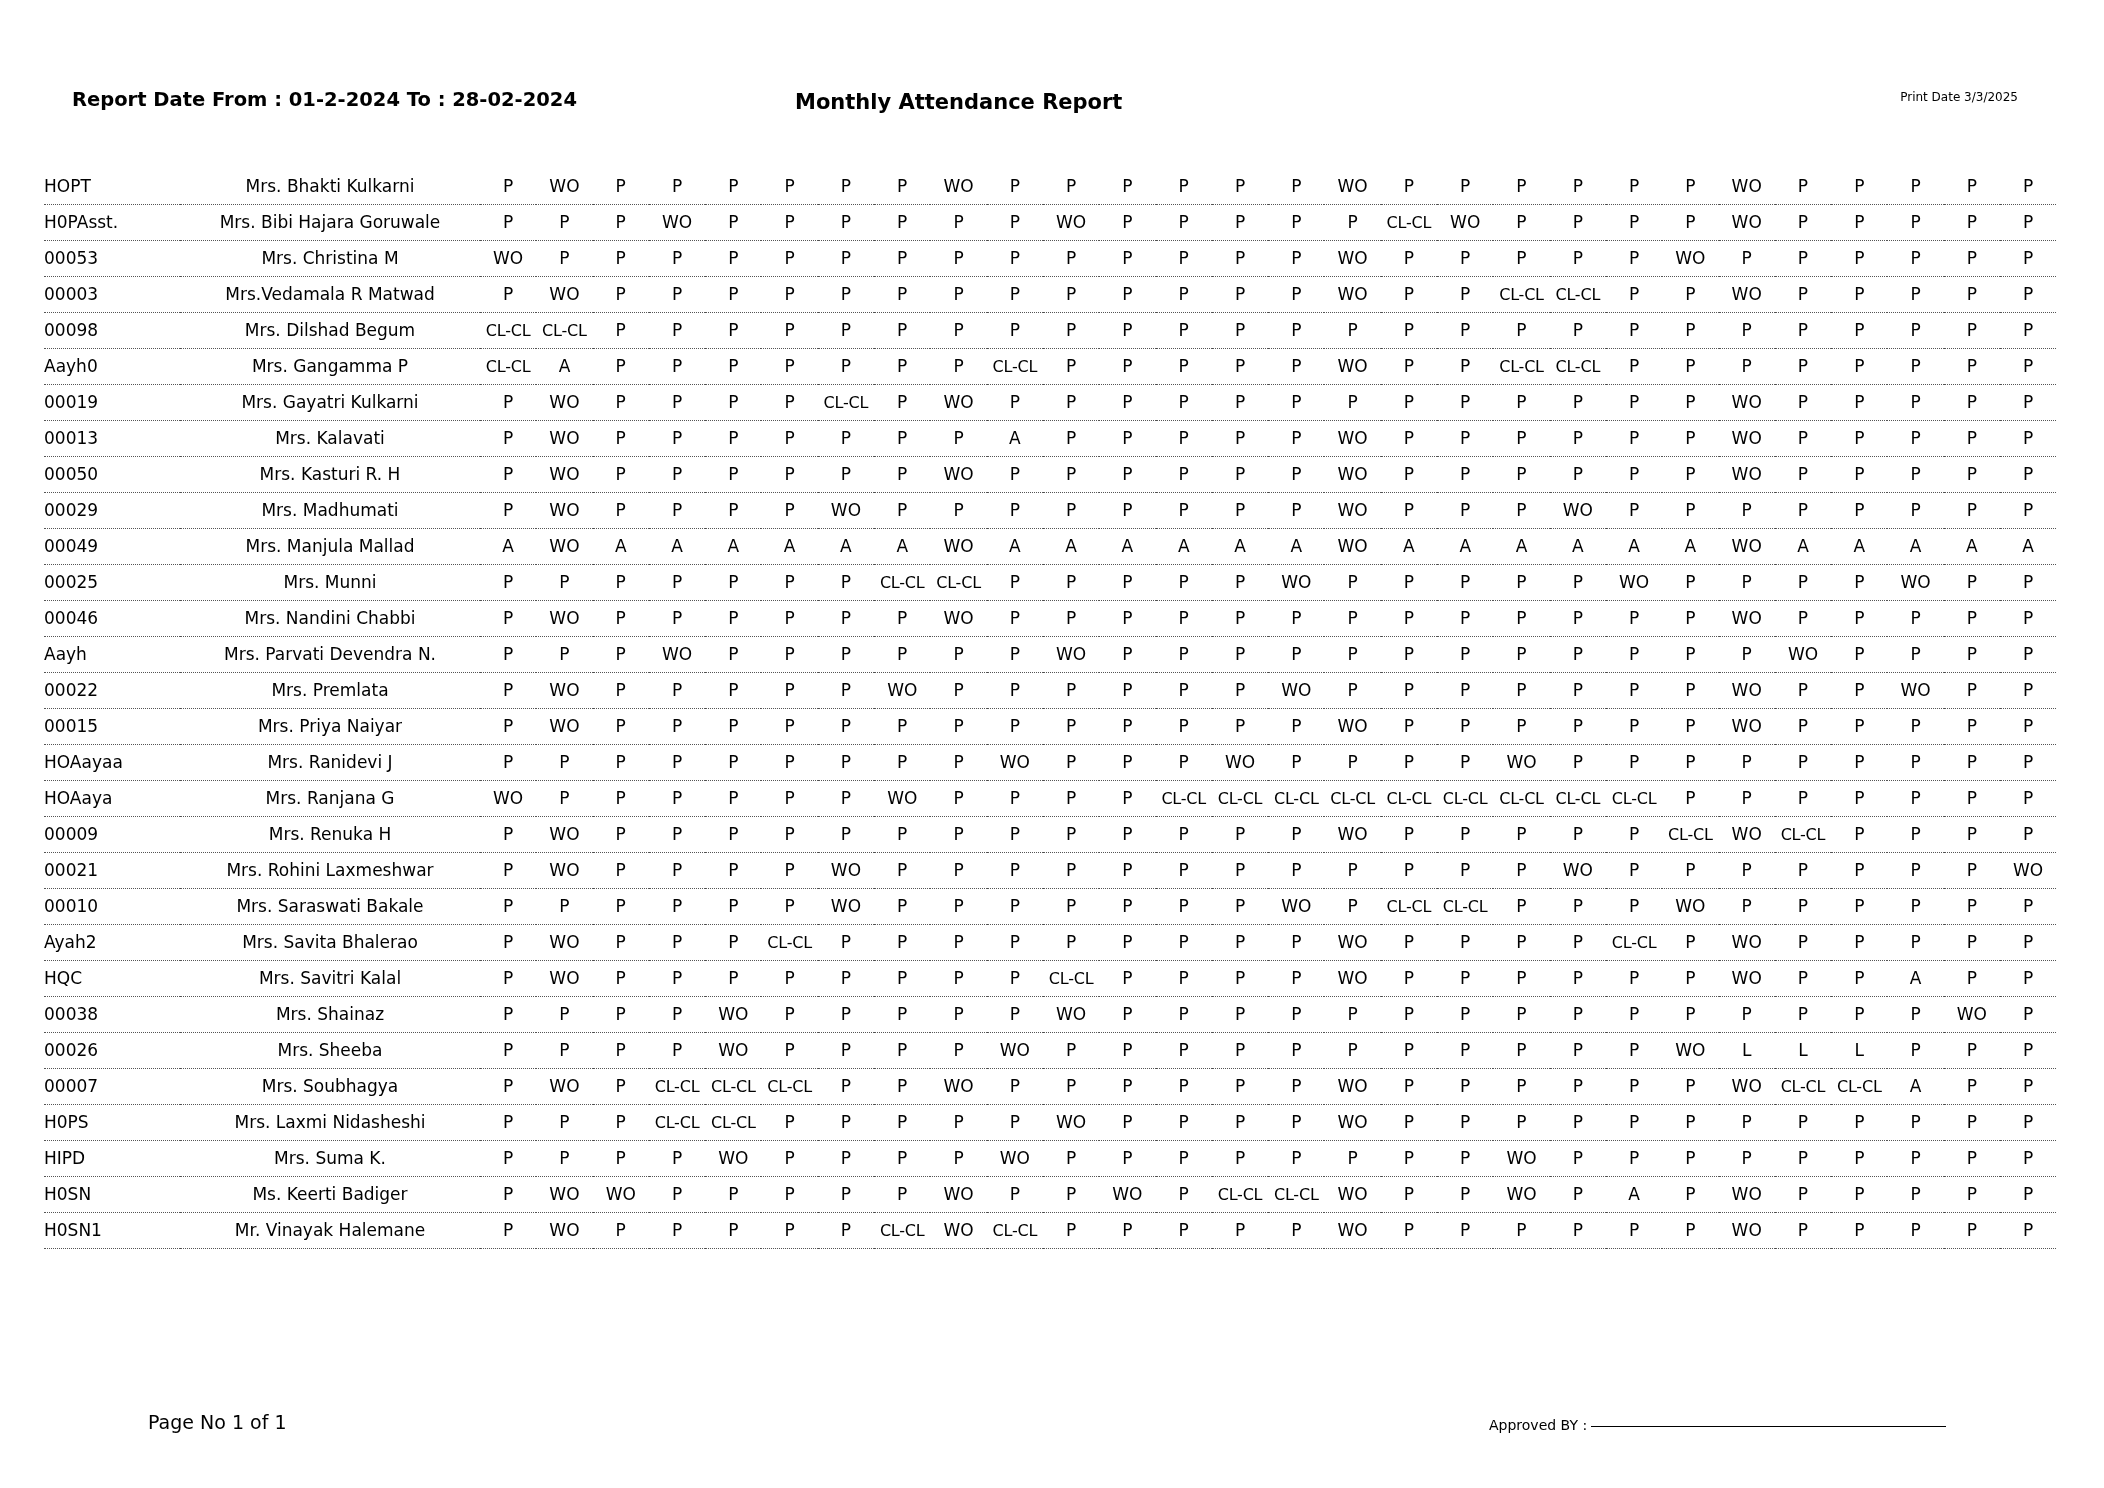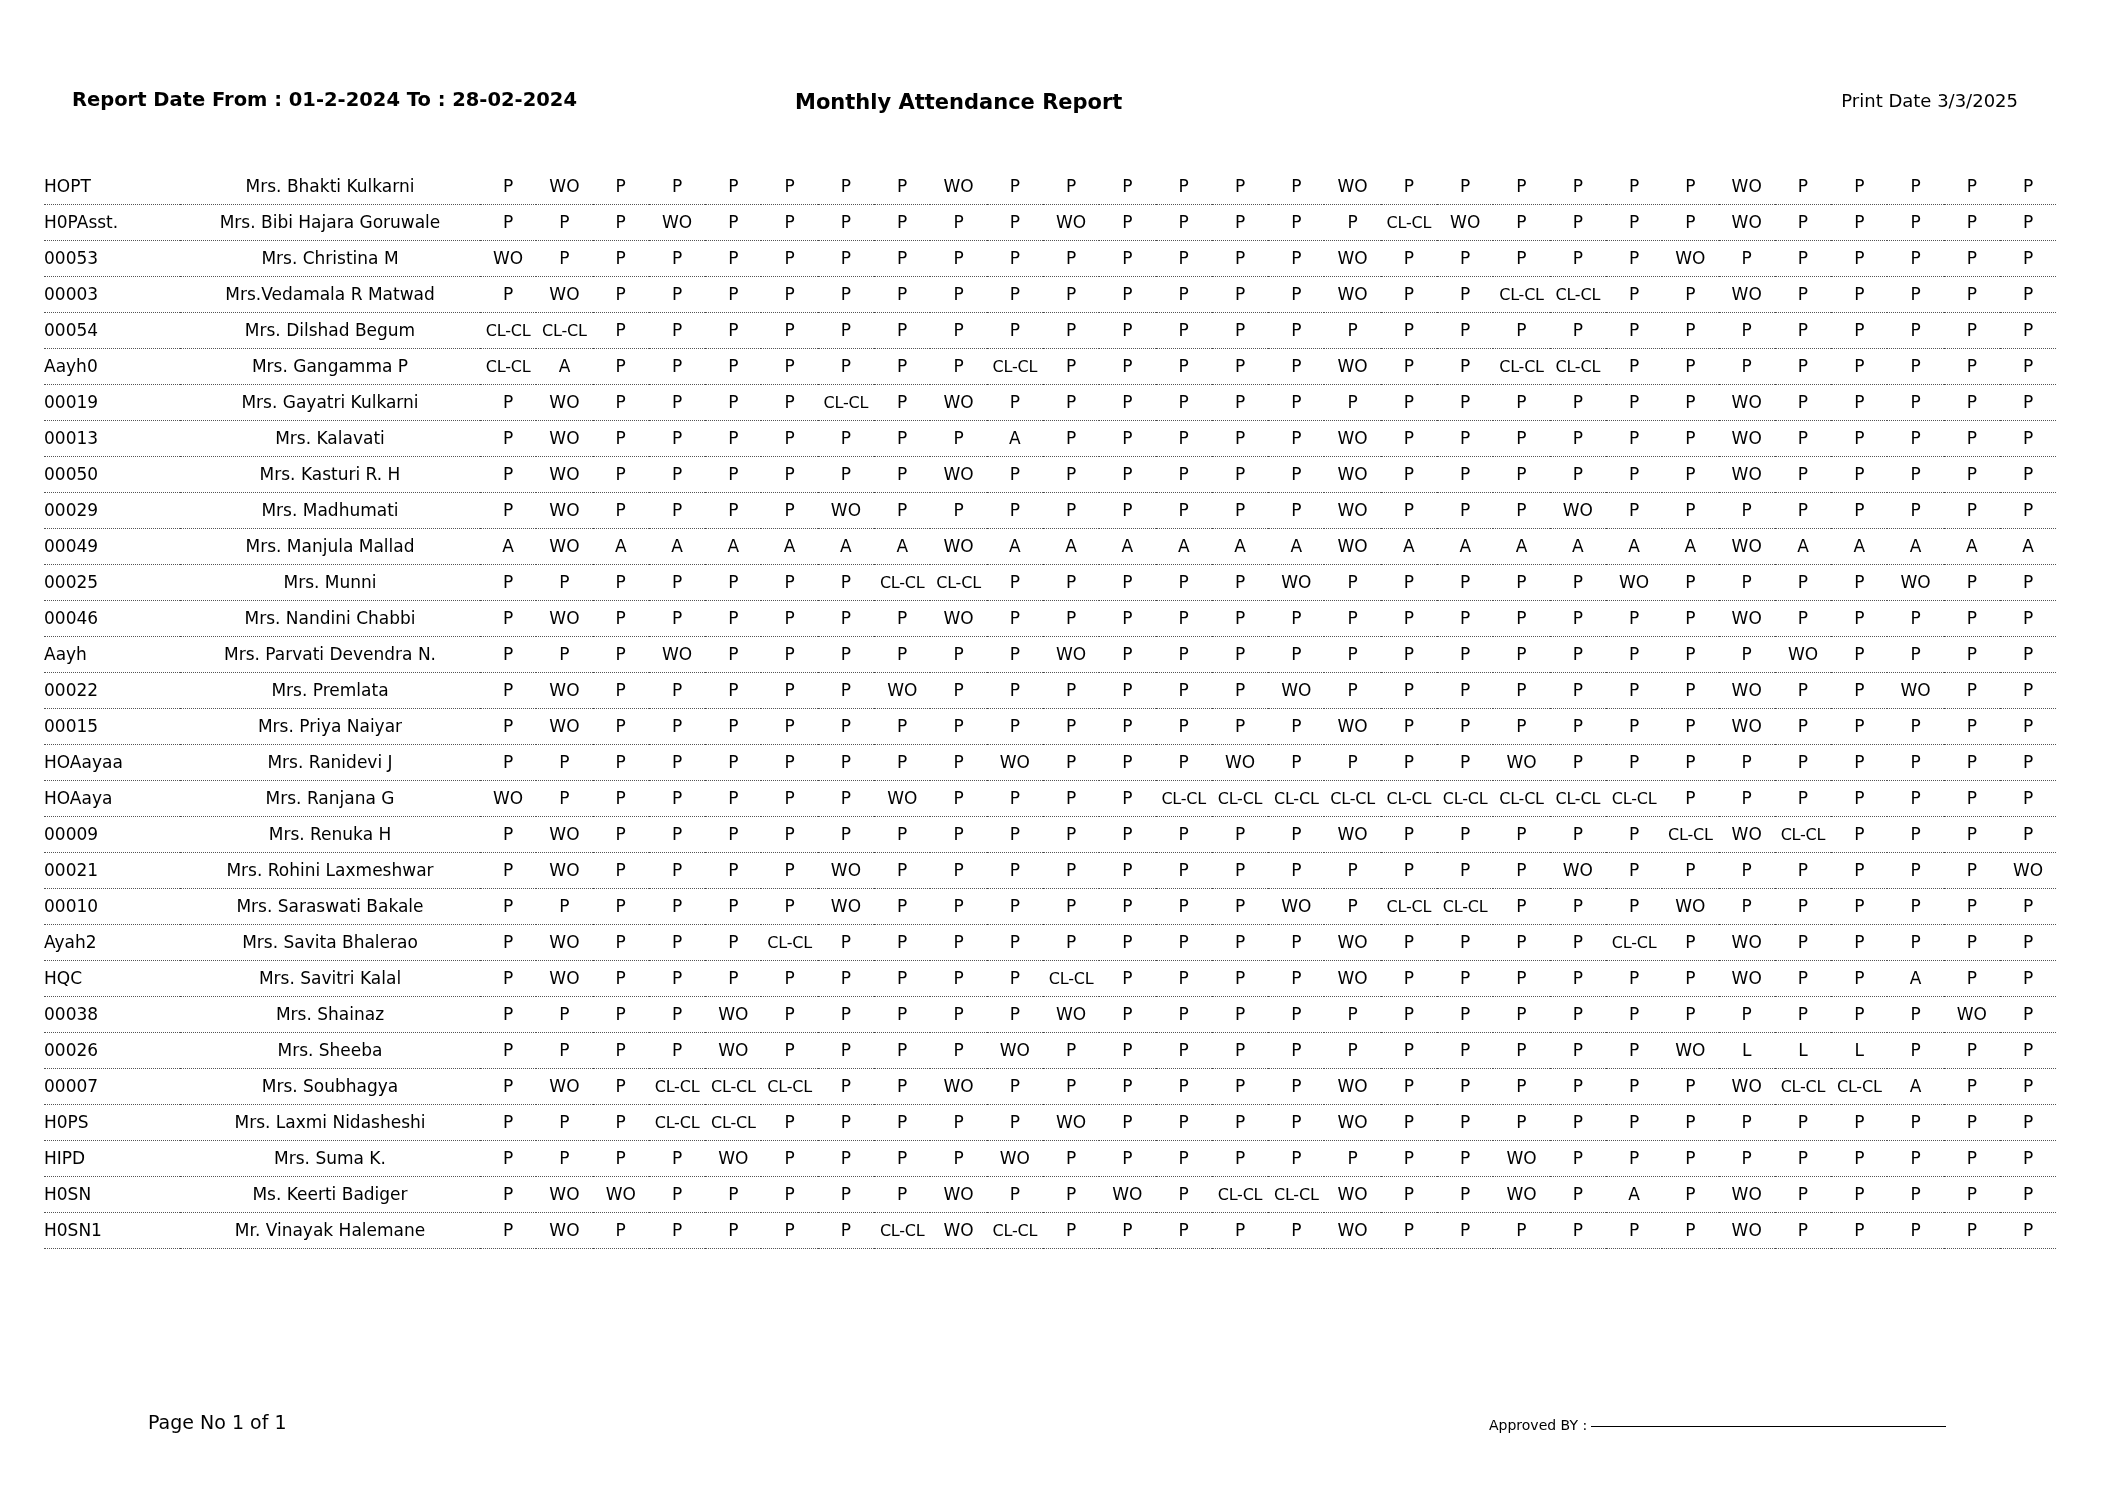--- a/index.html
+++ b/index.html
@@ -43,21 +43,21 @@
     left: 795px;
     top: 2px;
     font-size: 21px;
     font-weight: bold;
     white-space: nowrap;
   }
   .header-right {
     position: absolute;
     right: 86px;
     top: 2px;
-    font-size: 18px;
+    font-size: 12px;
     white-space: nowrap;
   }
   
   .table-wrap {
     position: absolute;
     top: 168px;
     left: 44px;
     width: 2030px;
   }
   table.report {
@@ -261,21 +261,21 @@
             <td class="day">P</td>
             <td class="day">P</td>
             <td class="day">WO</td>
             <td class="day">P</td>
             <td class="day">P</td>
             <td class="day">P</td>
             <td class="day">P</td>
             <td class="day">P</td>
           </tr>
           <tr>
-            <td class="code">00054</td>
+            <td class="code">00098</td>
             <td class="name">Mrs. Dilshad Begum</td>
             <td class="day cl">CL-CL</td>
             <td class="day cl">CL-CL</td>
             <td class="day">P</td>
             <td class="day">P</td>
             <td class="day">P</td>
             <td class="day">P</td>
             <td class="day">P</td>
             <td class="day">P</td>
             <td class="day">P</td>

